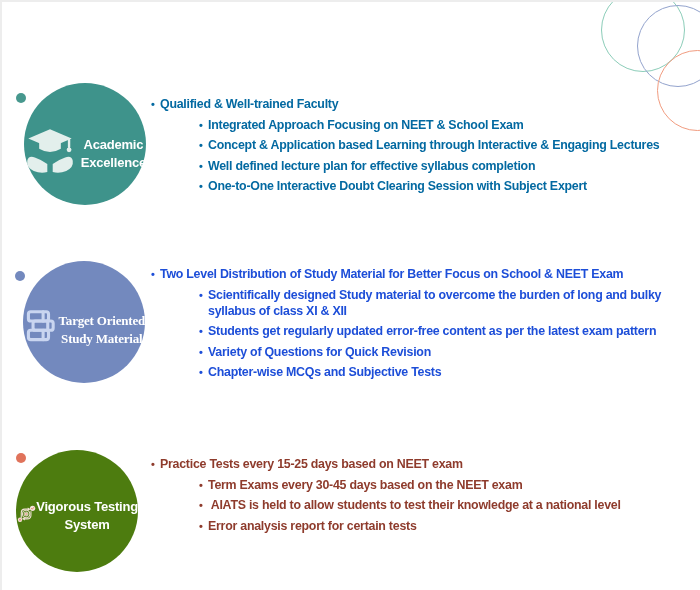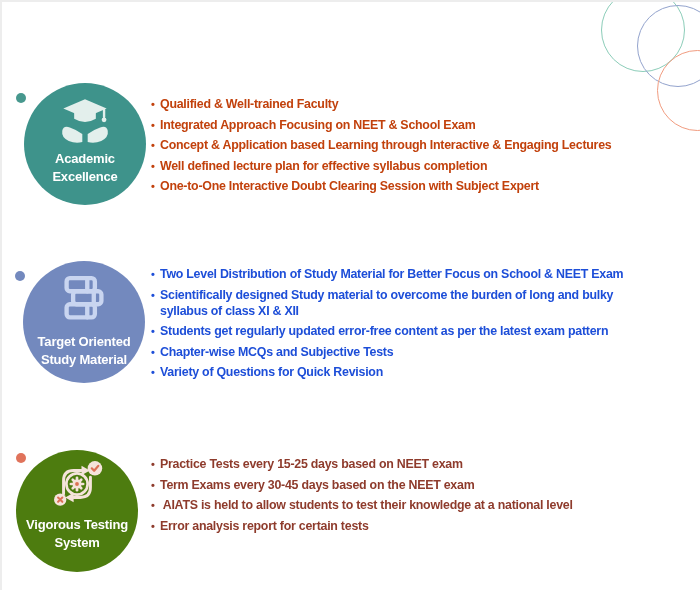--- a/index.html
+++ b/index.html
@@ -15,40 +15,41 @@
   .ring-blue{left:635px;top:3px;width:80px;height:80px;border:1px solid #93a3cd;}
   .ring-orange{left:655px;top:48px;width:79px;height:79px;border:1px solid #f19c80;}
   
   .dot{position:absolute;width:10px;height:10px;border-radius:50%;}
   .dot1{left:14px;top:91px;background:#47988e;}
   .dot2{left:13px;top:269px;background:#7389be;}
   .dot3{left:14px;top:451px;background:#e0735b;}
   
   .badge{
     position:absolute;width:122px;height:122px;border-radius:50%;
-    display:flex;flex-direction:column;align-items:center;
+    display:flex;flex-direction:row;align-items:center;
     box-sizing:border-box;
+    justify-content:space-between;
   }
   .badge1{left:22px;top:81px;background:#3e938b;padding-top:15px;}
-  .badge2{left:21px;top:259px;background:#7389be;padding-top:12px;}
+  .badge2{left:21px;top:259px;background:#7389be;padding-top:12px;font-family:Liberation Serif, serif;}
   .badge3{left:14px;top:448px;background:#4d7c0f;padding-top:6px;}
   .badge-label{
     margin-top:4px;color:#ffffff;font-size:13px;font-weight:700;
     line-height:18px;text-align:center;white-space:pre;letter-spacing:-0.2px;
   }
   .badge svg{display:block;}
   
   .bullets{
     position:absolute;list-style:none;margin:0;padding:0;width:548px;
     font-size:12.4px;font-weight:700;letter-spacing:-0.25px;line-height:16px;
   }
   .bullets li{padding-left:9px;text-indent:-9px;white-space:pre;}
-  .bullets li + li{margin-top:4.5px;}
+  .bullets li + li{margin-top:4.5px;margin-left:48px;}
   .bullets .b{display:inline-block;width:9px;text-indent:0;font-size:11px;}
-  .s1{left:149px;top:94px;color:#c2410c;}
+  .s1{left:149px;top:94px;color:#0369a1;}
   .s2{left:149px;top:264px;color:#1d4ed8;}
   .s3{left:149px;top:454px;color:#8e3b2c;}
 </style>
 </head>
 <body>
 
 <div class="canvas">
 
   <span class="ring ring-teal"></span>
   <span class="ring ring-blue"></span>
@@ -90,22 +91,22 @@
       </g>
     </svg>
     <div class="badge-label">Target Oriented
 Study Material</div>
   </div>
   <ul class="bullets s2">
     <li><span class="b">•</span><span>Two Level Distribution of Study Material for Better Focus on School &amp; NEET Exam</span></li>
     <li><span class="b">•</span><span>Scientifically designed Study material to overcome the burden of long and bulky
 syllabus of class XI &amp; XII</span></li>
     <li><span class="b">•</span><span>Students get regularly updated error-free content as per the latest exam pattern</span></li>
+    <li><span class="b">•</span><span>Variety of Questions for Quick Revision</span></li>
     <li><span class="b">•</span><span>Chapter-wise MCQs and Subjective Tests</span></li>
-    <li><span class="b">•</span><span>Variety of Questions for Quick Revision</span></li>
   </ul>
 
   <span class="dot dot3"></span>
   <div class="badge badge3">
     <svg width="56" height="56" viewBox="0 0 50 50">
       <g fill="none" stroke="#f5e4db" stroke-width="2.6" stroke-linecap="round">
         <path d="M13 34 L13 22 Q13 13 22 13 L29 13"></path>
         <path d="M37 19 L37 28 Q37 37 28 37 L22 37"></path>
       </g>
       <polygon points="29,8.8 36.5,13 29,17.2" fill="#f5e4db"></polygon>

